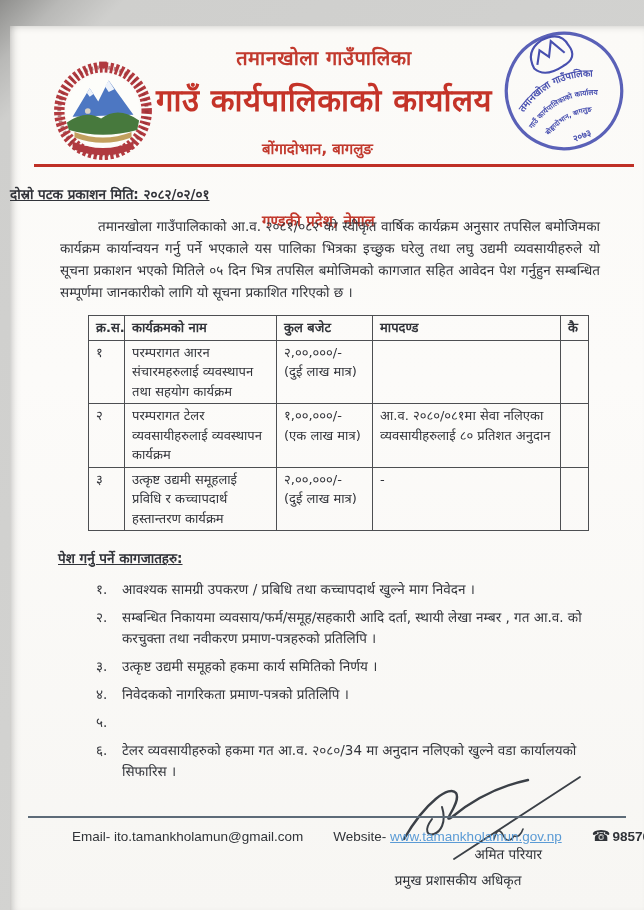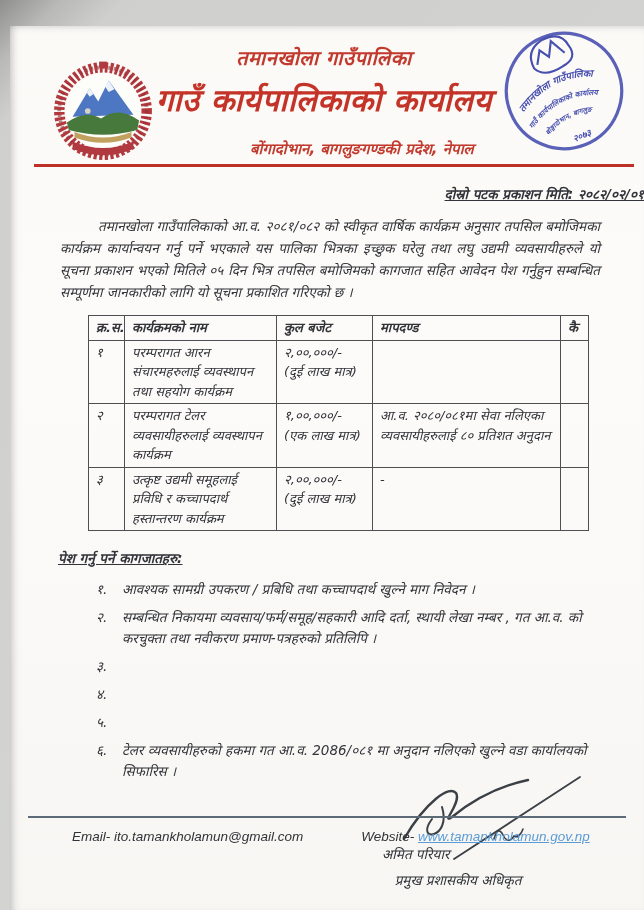--- a/index.html
+++ b/index.html
@@ -5,55 +5,54 @@
   html,body{margin:0;padding:0;}
   body{
     width:644px;height:910px;overflow:hidden;position:relative;
     background:linear-gradient(135deg,#8f8f8d 0%,#b9b9b7 4%,#cfcfcd 8%,#d6d6d4 100%);
     font-family:"DejaVu Sans",sans-serif;color:#32343a;
   }
   .page{
     position:absolute;left:10px;top:26px;width:634px;height:884px;
     background:linear-gradient(180deg,#fbfaf7 0%,#fcfbf9 40%,#f7f6f3 100%);
     box-shadow:inset 8px 0 10px -7px rgba(0,0,0,.28), inset 0 6px 8px -6px rgba(0,0,0,.18);
-    font-style:italic;
   }
   
   .hdr{position:relative;height:150px;}
   .emblem{position:absolute;left:36px;top:28px;width:114px;height:114px;}
   .stamp{position:absolute;left:490px;top:0px;width:128px;height:130px;transform:rotate(-22deg);opacity:.88;}
   .hdr-titles{position:absolute;left:128px;top:18px;width:372px;text-align:center;}
   .muni{font-size:20px;font-weight:bold;color:#c23a2e;letter-spacing:.5px;}
   .office{font-size:31px;font-weight:bold;color:#c43328;margin-top:7px;letter-spacing:.5px;}
-  .addr-row{position:absolute;top:112px;left:240px;width:340px;display:flex;white-space:nowrap;}
+  .addr-row{position:absolute;top:112px;left:252px;width:340px;display:flex;gap:52px;white-space:nowrap;flex-direction:column;}
   .addr{font-size:15px;font-weight:bold;color:#c23a2e;}
   .redline{position:absolute;top:138px;left:24px;right:10px;border-top:3px solid #bf3026;}
   
   .content{position:absolute;top:150px;left:0;right:0;font-size:13.5px;}
   .notice-title{text-align:center;font-weight:bold;text-decoration:underline;padding:6px 20px 0 20px;}
-  .pub-date{text-align:right;font-weight:bold;text-decoration:underline;margin-top:9px;}
+  .pub-date{text-align:left;font-weight:bold;text-decoration:underline;margin-top:9px;}
   .para{margin:13px 44px 0 50px;text-align:justify;text-indent:38px;line-height:1.62;}
   table{border-collapse:collapse;table-layout:fixed;width:442px;margin:12px 0 0 78px;font-size:13px;}
   th,td{border:1.5px solid #4d4f52;padding:2px 7px;vertical-align:top;text-align:left;line-height:1.5;}
   th{font-weight:600;}
   .c-sn{width:36px;}.c-name{width:152px;}.c-budget{width:96px;}.c-crit{width:188px;}.c-rem{width:28px;}
   .pre{white-space:pre-line;}
   .docs-heading{margin:18px 0 0 48px;font-weight:bold;text-decoration:underline;}
   .doc-list{margin:12px 54px 0 86px;}
   .doc-item{display:flex;margin-bottom:7px;line-height:1.55;}
   .doc-num{width:26px;flex:0 0 26px;}
   
   .sig{position:relative;height:112px;margin-top:2px;}
   .sig-svg{position:absolute;left:386px;top:-16px;width:192px;height:88px;}
-  .sig-name{position:absolute;left:372px;top:56px;width:160px;text-align:left;color:#2f3238;}
+  .sig-name{position:absolute;left:372px;top:56px;width:160px;text-align:right;color:#2f3238;}
   .sig-title{position:absolute;left:336px;top:82px;width:224px;text-align:center;color:#2f3238;}
   
   .footer{
     position:absolute;left:18px;right:18px;top:790px;border-top:2px solid #5d6b78;
-    padding:9px 0 0 44px;display:flex;gap:58px;align-items:baseline;
+    padding:9px 0 0 44px;display:flex;gap:30px;align-items:baseline;
     font-family:"Liberation Sans","DejaVu Sans",sans-serif;font-size:13.5px;color:#303338;white-space:nowrap;
   }
   .weblink{color:#5b9bd5;text-decoration:underline;}
   .phone-icon{font-size:15px;margin-right:2px;}
   .stamp text{fill:#3039a6;font-weight:bold;}
 </style>
 </head>
 <body>
 
 <div class="page">
@@ -156,30 +155,32 @@
       <div class="doc-item">
         <span class="doc-num">१.</span>
         <span>आवश्यक सामग्री उपकरण / प्रबिधि तथा कच्चापदार्थ खुल्ने माग निवेदन ।</span>
       </div>
       <div class="doc-item">
         <span class="doc-num">२.</span>
         <span>सम्बन्धित निकायमा व्यवसाय/फर्म/समूह/सहकारी आदि दर्ता, स्थायी लेखा नम्बर , गत आ.व. को करचुक्ता तथा नवीकरण प्रमाण-पत्रहरुको प्रतिलिपि ।</span>
       </div>
       <div class="doc-item">
         <span class="doc-num">३.</span>
+        <span>उत्कृष्ट उद्यमी समूहको हकमा कार्य समितिको निर्णय ।</span>
       </div>
       <div class="doc-item">
         <span class="doc-num">४.</span>
+        <span>निवेदकको नागरिकता प्रमाण-पत्रको प्रतिलिपि ।</span>
       </div>
       <div class="doc-item">
         <span class="doc-num">५.</span>
       </div>
       <div class="doc-item">
         <span class="doc-num">६.</span>
-        <span>टेलर व्यवसायीहरुको हकमा गत आ.व. 2086/०८१ मा अनुदान नलिएको  खुल्ने वडा कार्यालयको सिफारिस ।</span>
+        <span>टेलर व्यवसायीहरुको हकमा गत आ.व. २०८०/34 मा अनुदान नलिएको  खुल्ने वडा कार्यालयको सिफारिस ।</span>
       </div>
     </div>
 
     <div class="sig">
       <svg class="sig-svg" viewBox="0 0 192 88">
         <g fill="none" stroke="#3b4047" stroke-linecap="round">
           <path d="M8,66 C30,28 54,12 60,20 C66,29 44,52 56,44 C78,26 104,13 132,7" stroke-width="2.4"></path>
           <path d="M36,46 C18,70 56,66 46,34" stroke-width="2"></path>
           <path d="M58,86 L184,4" stroke-width="1.8"></path>
           <path d="M98,66 q4,-14 9,-4 t11,1 q6,2 9,-7" stroke-width="1.6"></path>

